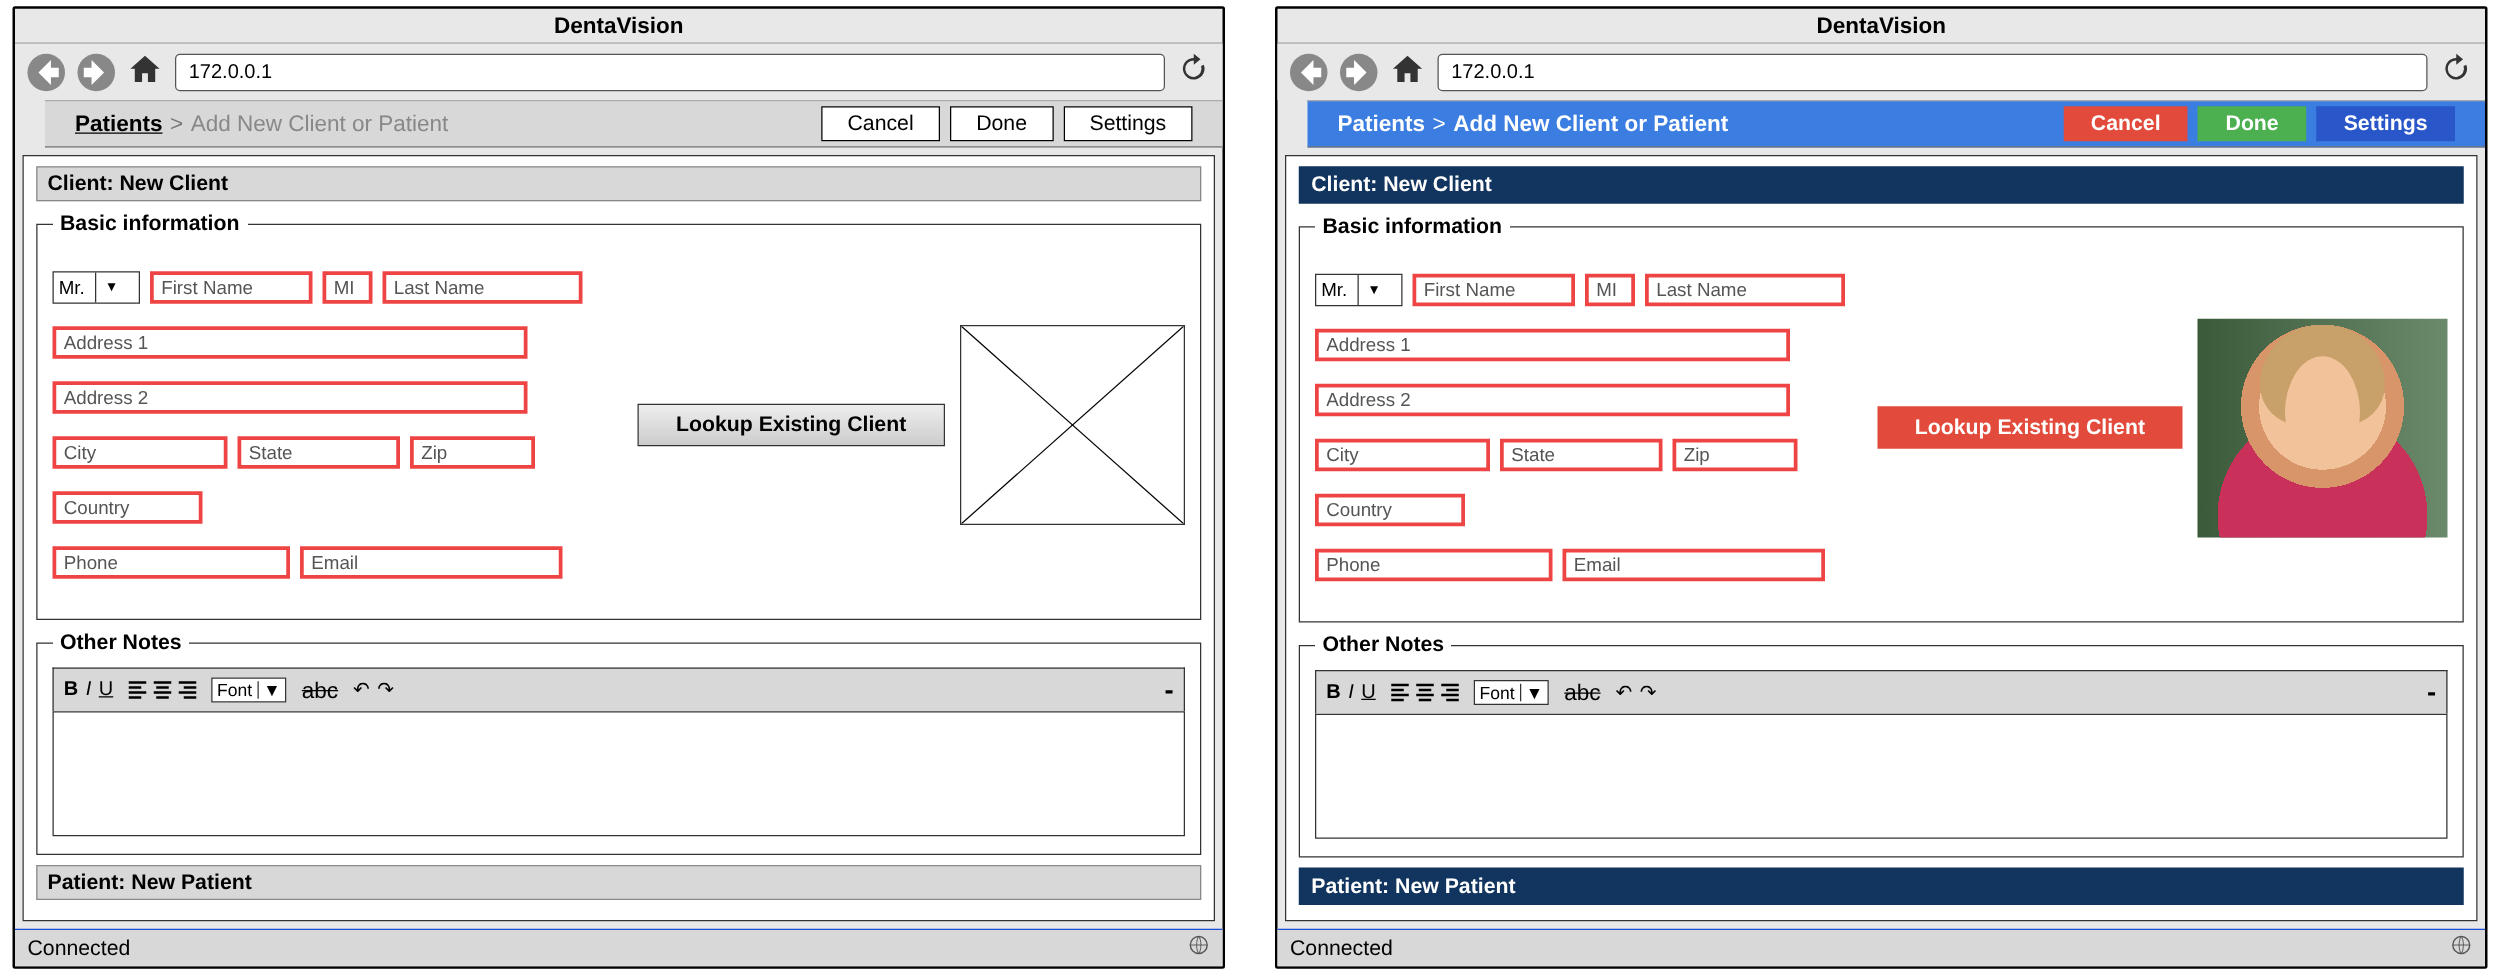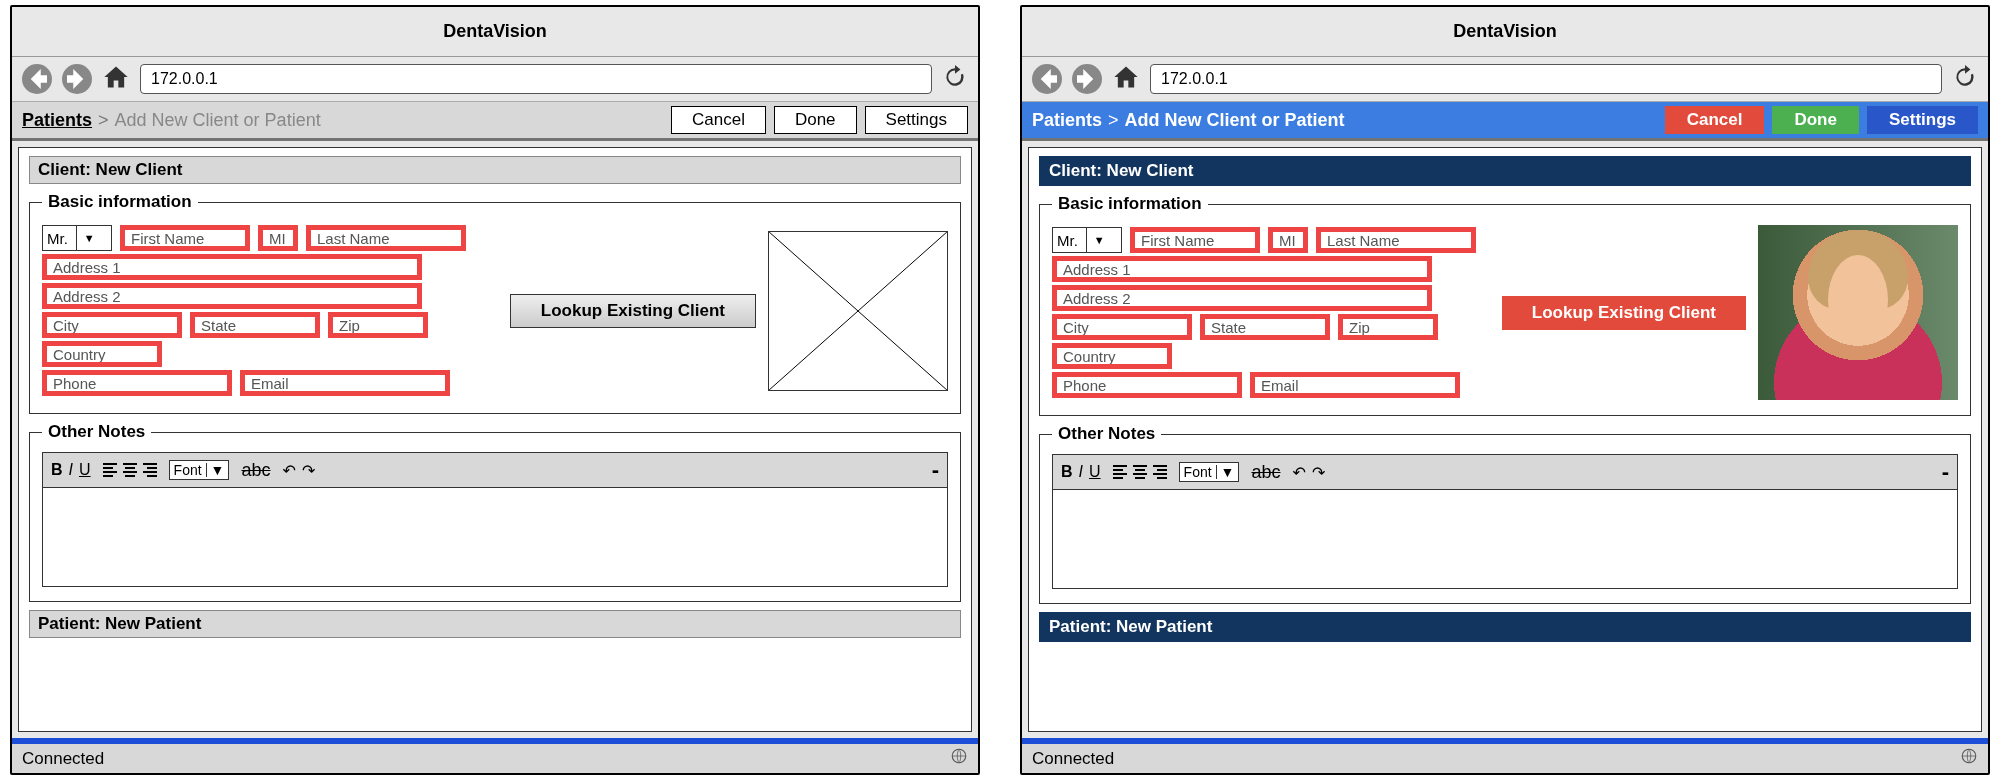--- a/index.html
+++ b/index.html
@@ -17,21 +17,21 @@
     border: 2px solid #000;
     background: #e8e8e8;
     display: flex;
     flex-direction: column;
     border-radius: 2px;
   }
   .titlebar {
     text-align: center;
     font-size: 18px;
     font-weight: bold;
-    padding: 14px 0;
+    padding: 3px 0;
     border-bottom: 1px solid #999;
   }
   .toolbar {
     display: flex;
     align-items: center;
     padding: 6px 10px;
     gap: 10px;
     background: #e8e8e8;
   }
   .nav-btn {
@@ -55,24 +55,25 @@
     font-size: 16px;
     border-radius: 4px;
   }
   .refresh-icon svg { width: 26px; height: 26px; }
 
   
   .crumb-bar {
     display: flex;
     align-items: center;
     justify-content: space-between;
-    padding: 4px 10px;
+    padding: 4px 24px;
     background: #d8d8d8;
     border-top: 1px solid #aaa;
-    border-bottom: 3px solid #737373;
+    border-bottom: 1px solid #737373;
+    margin-left: 24px;
   }
   .crumb-bar.styled {
     background: #3b7de0;
     color: #fff;
   }
   .crumbs { font-size: 18px; display:flex; gap:6px; align-items:center;}
   .crumb-link { text-decoration: underline; cursor:pointer; font-weight:bold;}
   .crumb-bar.styled .crumb-link { text-decoration:none; color:#fff; }
   .crumb-sep { color:#777; }
   .crumb-bar.styled .crumb-sep { color:#fff; }
@@ -107,23 +108,23 @@
     background:#12355f;
     color:#fff;
     border:none;
     padding:5px 10px;
   }
   fieldset {
     border:1px solid #333;
     padding:10px 12px 14px 12px;
   }
   legend { font-size:17px; padding:0 6px; font-weight:bold;}
-  .form-row { display:flex; gap:8px; margin:3px 0; }
+  .form-row { display:flex; gap:8px; margin:18px 0; }
   .input-w {
-    border:5px solid #ef4444;
+    border:3px solid #ef4444;
     background:#fff;
     height:26px;
     padding:0 6px;
     font-size:15px;
   }
   .input-w::placeholder { color:#555; }
   .sel {
     border:1px solid #333;
     background:#fff;
     height:26px;
@@ -205,21 +206,21 @@
   .font-sel { border:1px solid #333; background:#fff; padding:1px 4px; font-size:14px; display:flex; align-items:center; gap:4px; cursor:pointer;}
   .rte-body {
     border:1px solid #333;
     height:100px;
     background:#fff;
   }
   .rte-collapse { margin-left:auto; font-weight:bold; font-size:22px; cursor:pointer;}
 
   .statusbar {
     background:#d8d8d8;
-    border-top:6px solid #1d4ed8;
+    border-top:1px solid #1d4ed8;
     padding:3px 10px;
     font-size:17px;
     display:flex;
     justify-content:space-between;
     align-items:center;
   }
   .globe-icon svg { width:18px; height:18px; }
 </style>
 </head>
 <body>

